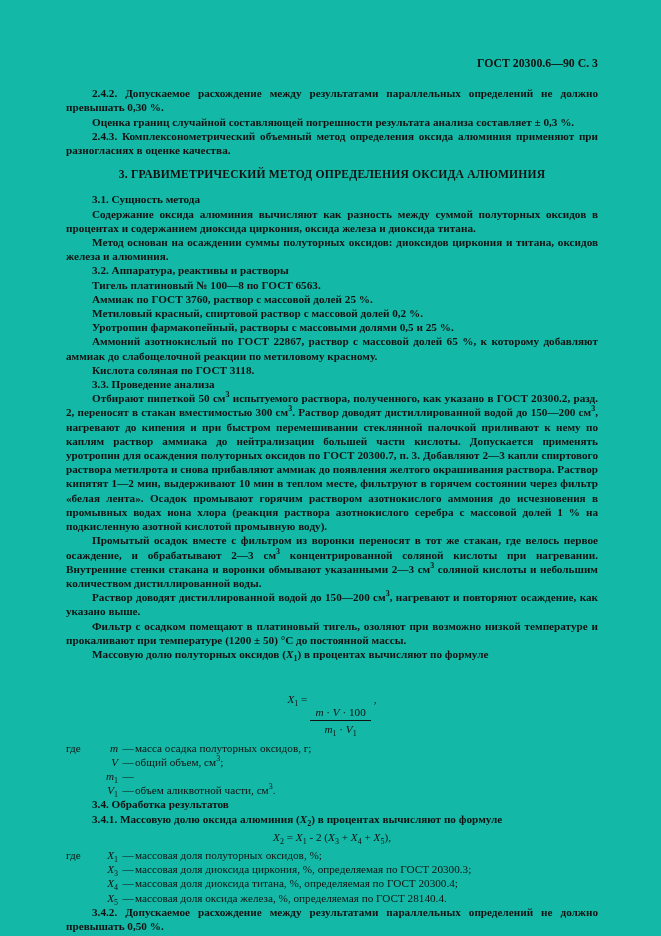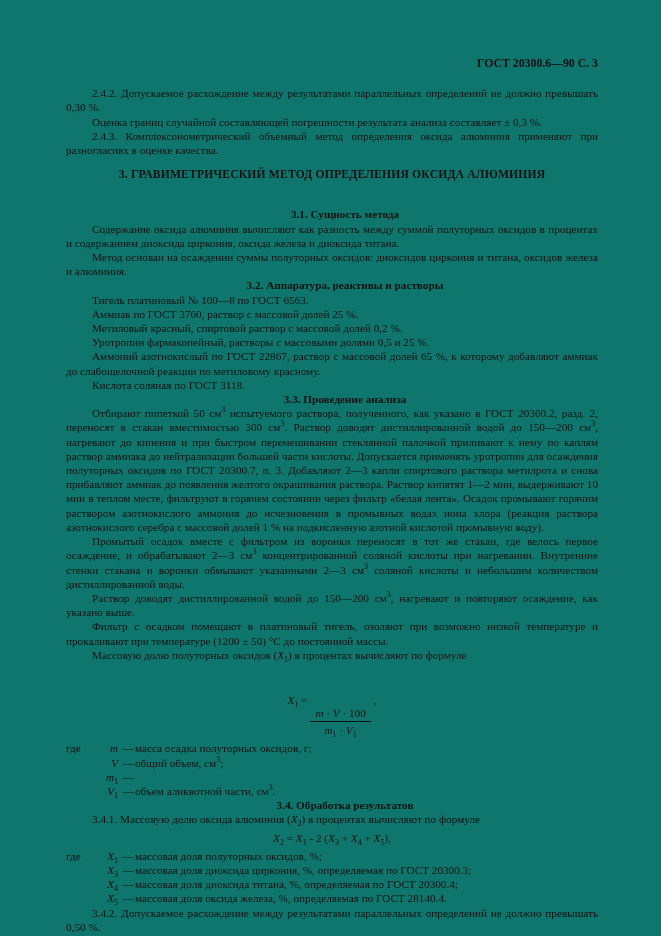--- a/index.html
+++ b/index.html
@@ -1,46 +1,47 @@
 <!DOCTYPE html>
 <html lang="ru"><head>
 <meta charset="utf-8">
 <style>
   html,body{margin:0;padding:0;background:#e8e8e4;}
   .page{
     position:relative;
     width:661px;height:936px;
     margin:0 auto;
-    background:#0f766e;
+    background:#14b8a6;
     color:#111111;
     font-family:"Liberation Serif","DejaVu Serif",serif;
     font-size:11.2px;
     line-height:14.2px;
     box-sizing:border-box;
     padding:56px 63px 0 66px;
     overflow:hidden;
   }
   .hdr{
     text-align:right;
     font-weight:bold;
     font-size:11.8px;
     margin:0 0 16px 0;
   }
   .content{ text-align:justify; }
   .para{
     margin:0;
     text-indent:26px;
+    font-weight:bold;
   }
-  .sub{ font-weight:bold; text-align:center; }
+  .sub{ font-weight:bold; text-align:left; }
   .chapter{
     font-weight:bold;
     text-align:center;
     text-indent:0;
     font-size:11.6px;
-    margin:11px 0 25px 0;
+    margin:11px 0 10px 0;
     letter-spacing:.2px;
   }
   .formula{
     text-align:center;
     text-indent:0;
     margin:4px 0 4px 0;
   }
   .frac{
     display:inline-block;
     vertical-align:middle;

